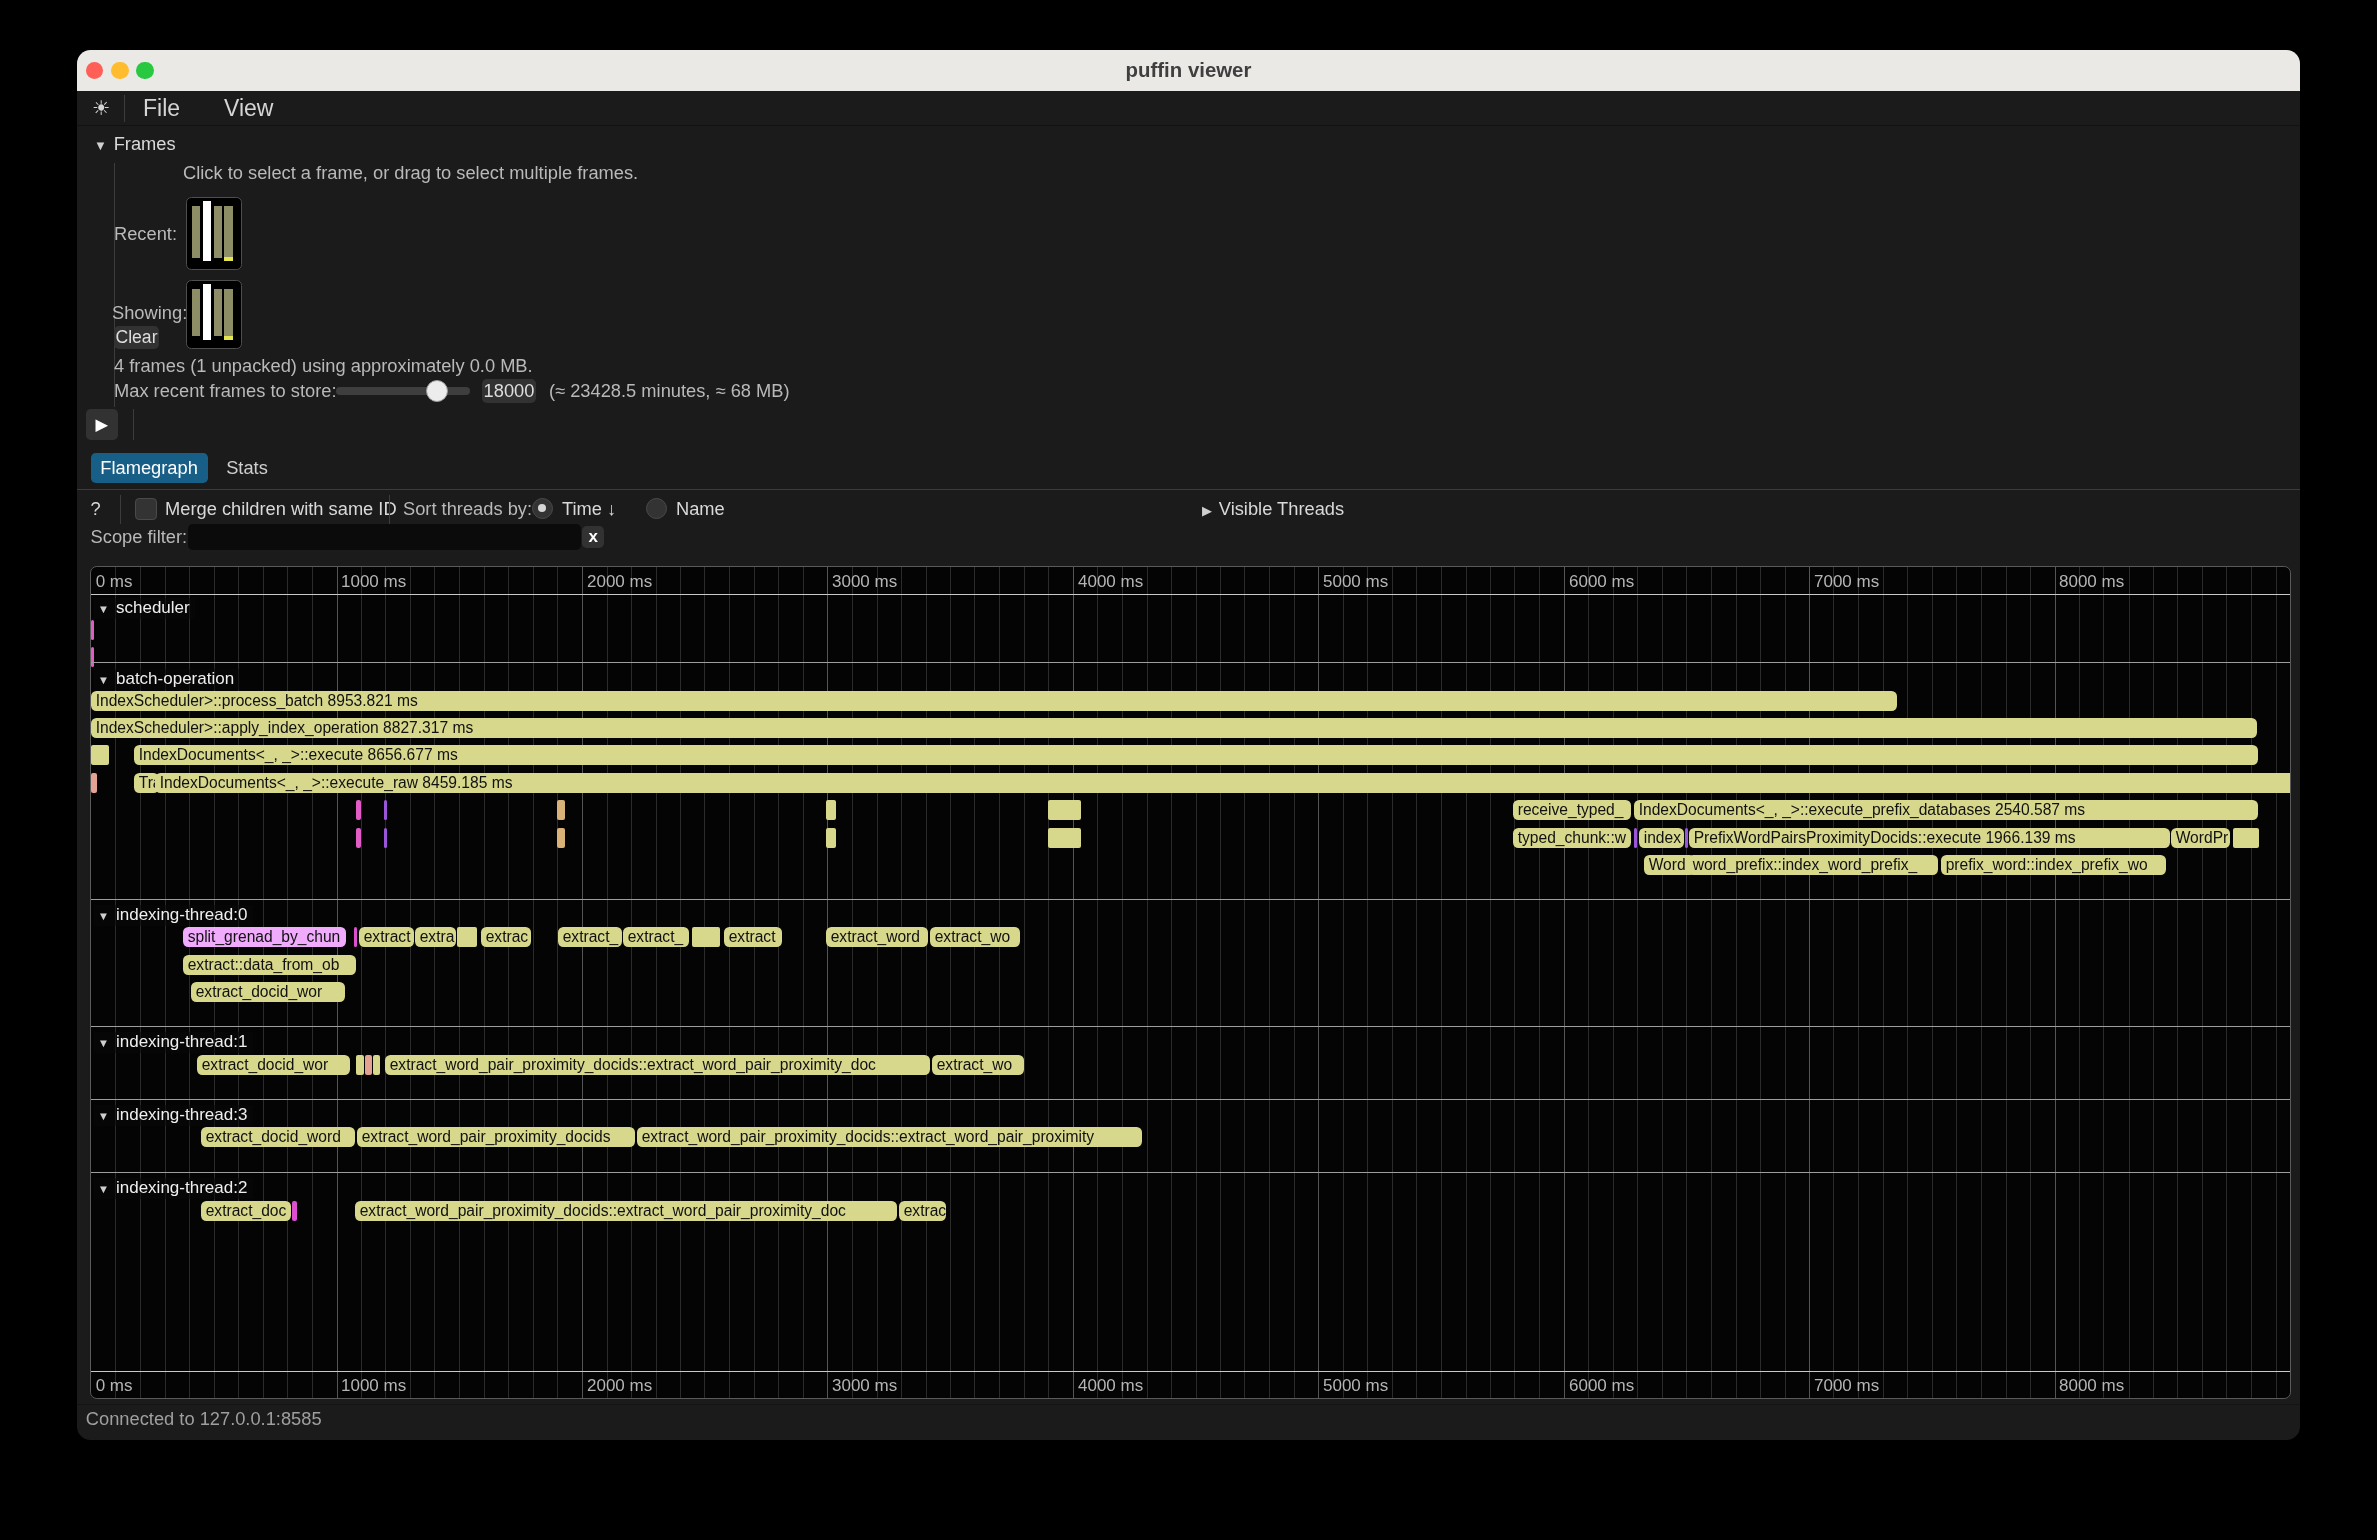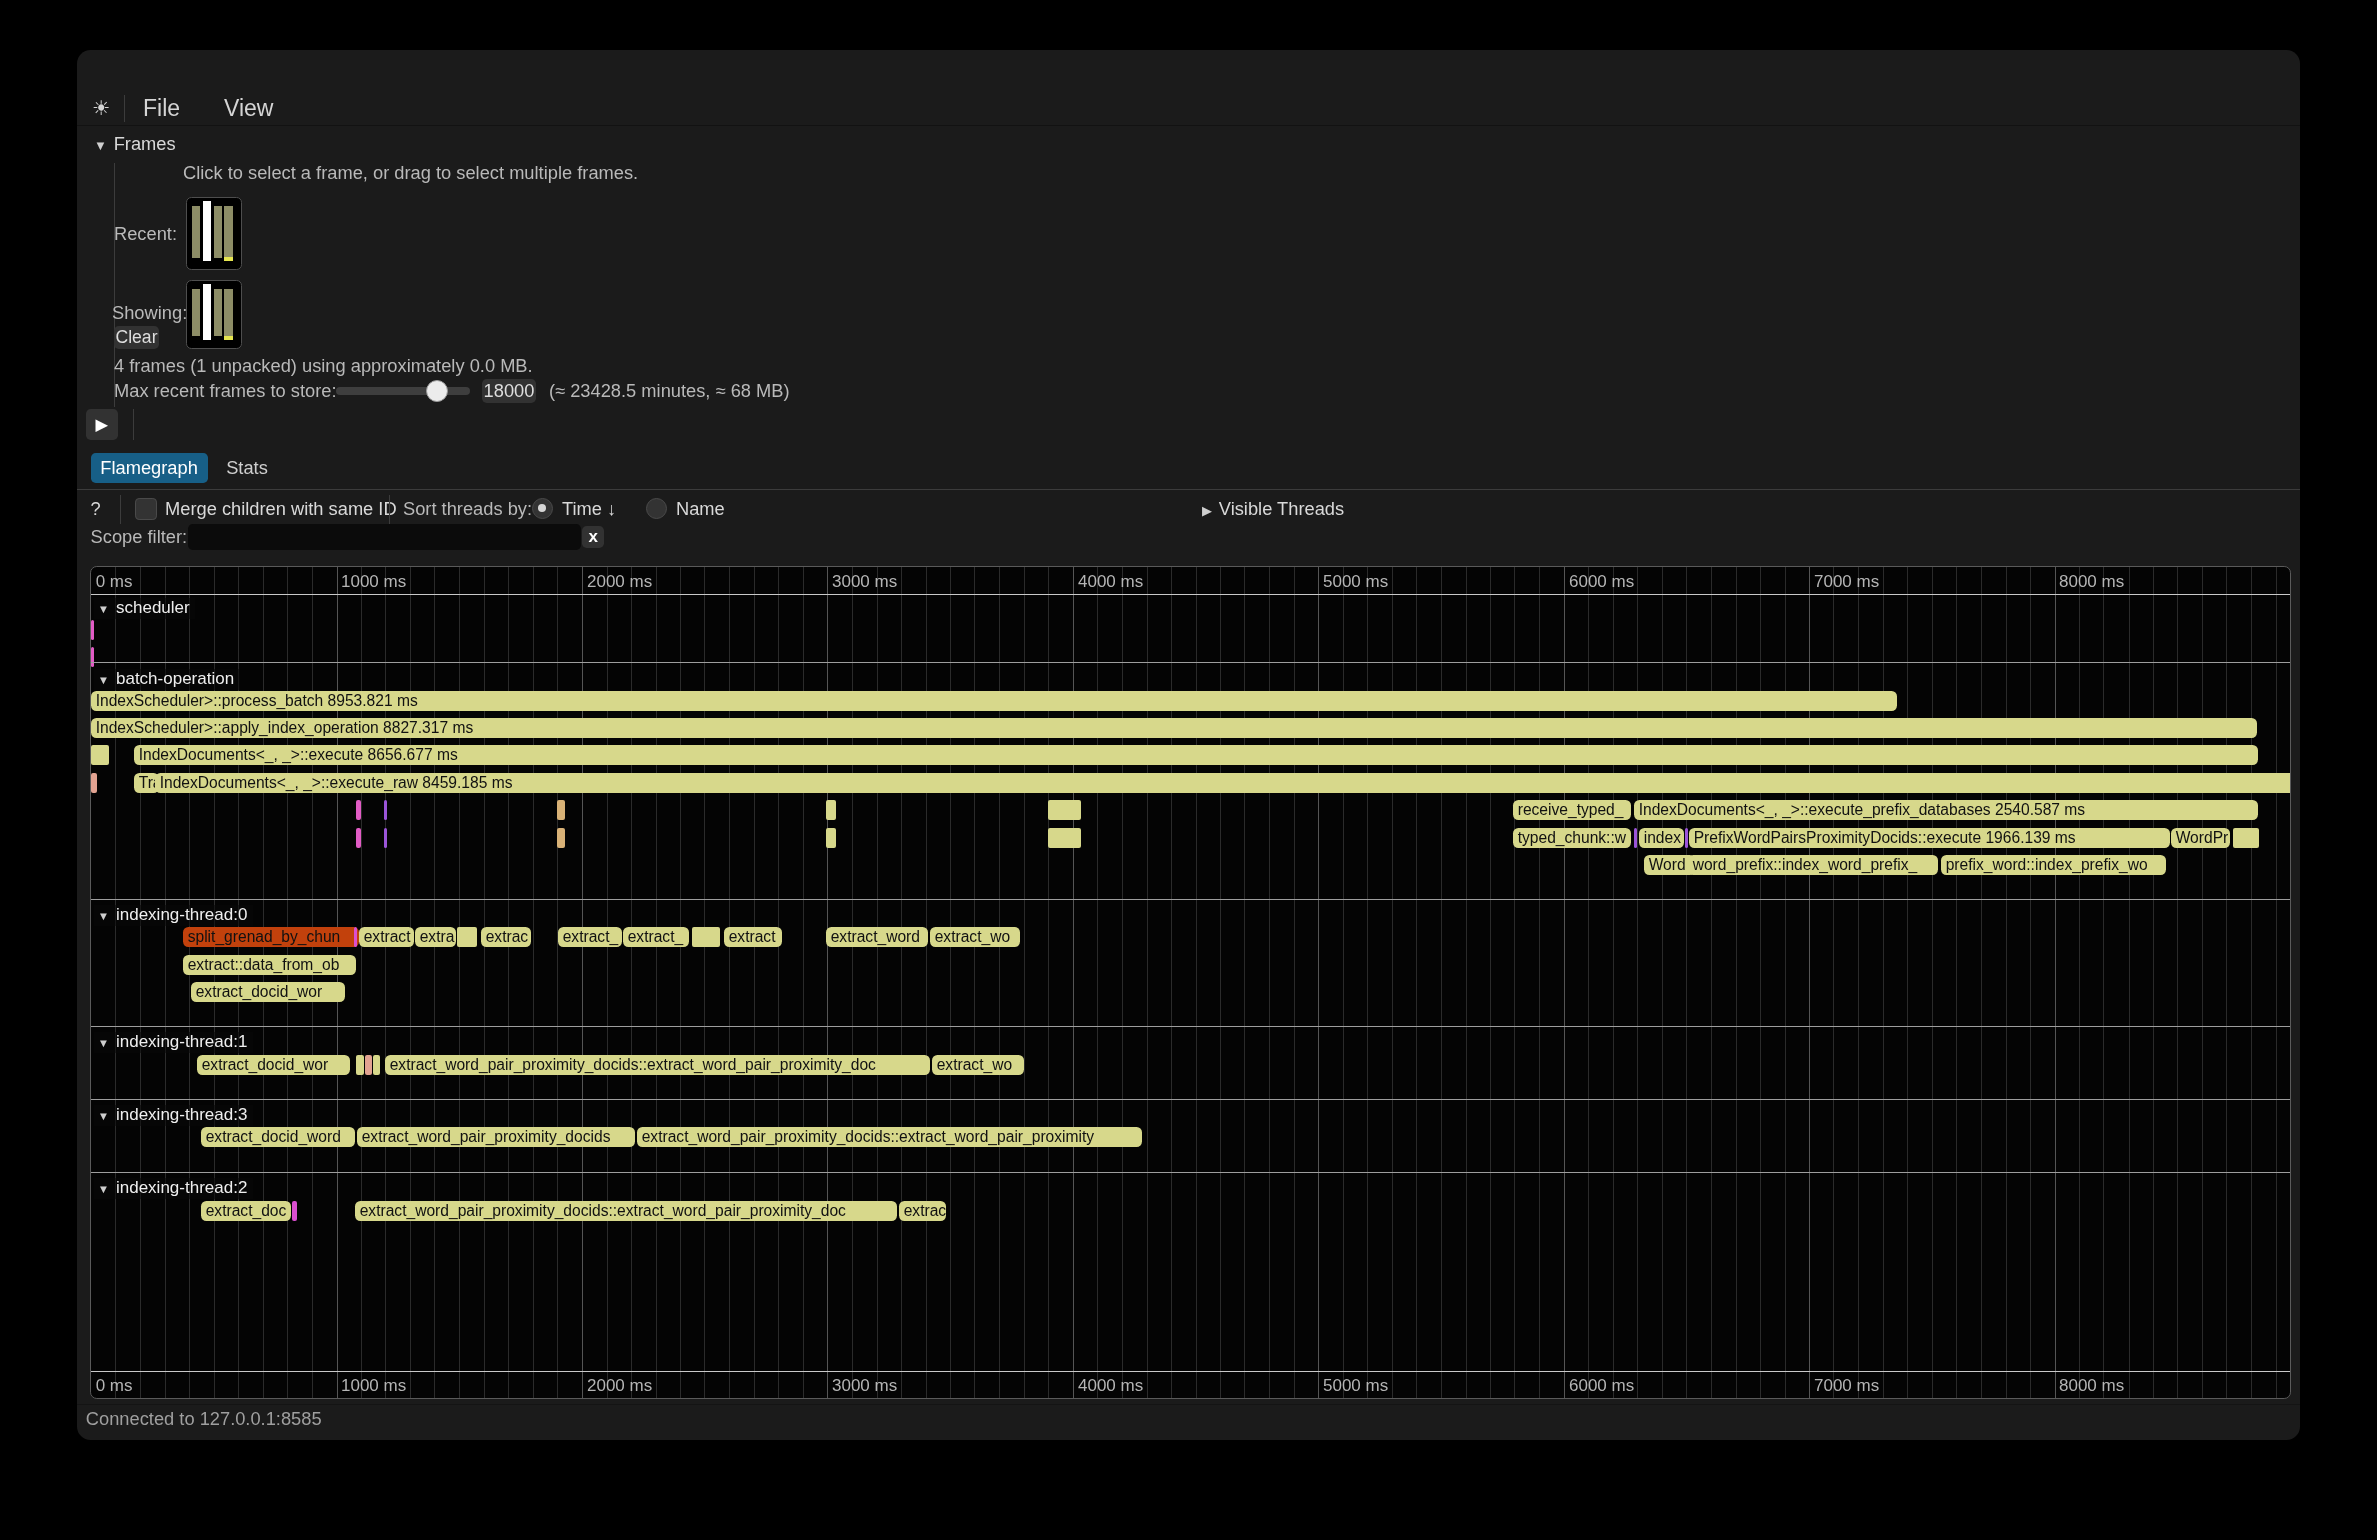--- a/index.html
+++ b/index.html
@@ -36,20 +36,26 @@
   .thread-header .tri { font-size:11.5px; }
   .bar { position:absolute; height:19.7px; border-radius:5.4px; overflow:hidden; font-size:15.6px; line-height:19.7px; color:#111; padding:0 4.7px; white-space:nowrap; }
   .bar.sliver { border-radius:2px; padding:0; }
   .statusbar-line { position:absolute; left:0; width:100%; height:1.4px; background:#141414; }
 </style>
 </head>
 <body>
 
 <div class="window">
 
+  <div class="titlebar">
+    <div class="traffic" style="left:8.8px; background:#ff5f57;"></div>
+    <div class="traffic" style="left:34px; background:#febc2e;"></div>
+    <div class="traffic" style="left:59px; background:#28c840;"></div>
+    <div class="title">puffin viewer</div>
+  </div>
 
   <div class="menubar">
     <div class="menu-item" style="left:15px; font-size:20.4px;">☀</div>
     <div class="vsep" style="left:47px; top:4.1px; height:27px;"></div>
     <div id="menu-items">
         <div class="menu-item" style="left: 66px;">File</div>
         <div class="menu-item" style="left: 147px;">View</div>
       </div>
   </div>
 
@@ -253,21 +259,21 @@
       <div class="bar" style="left: 1548px; top: 261px; width: 45px; background: rgb(215, 216, 139);">index</div>
       <div class="bar sliver" style="left: 1594px; top: 261px; width: 2.7px; background: rgb(155, 85, 217);"></div>
       <div class="bar" style="left: 1598px; top: 261px; width: 481px; background: rgb(215, 216, 139);">PrefixWordPairsProximityDocids::execute 1966.139 ms</div>
       <div class="bar" style="left: 2080px; top: 261px; width: 59px; background: rgb(215, 216, 139);">WordPr</div>
       <div class="bar sliver" style="left: 2142px; top: 261px; width: 26px; background: rgb(215, 216, 139);"></div>
       <div class="bar" style="left: 1553px; top: 288px; width: 51px; background: rgb(215, 216, 139);">Word</div>
       <div class="bar" style="left: 1597px; top: 288px; width: 250px; background: rgb(215, 216, 139);">word_prefix::index_word_prefix_</div>
       <div class="bar" style="left: 1850px; top: 288px; width: 225px; background: rgb(215, 216, 139);">prefix_word::index_prefix_wo</div>
       <div class="divider" style="top: 332px;"></div>
       <div class="thread-header" style="left: 2.7px; top: 338px;"><span class="tri">▼</span>indexing-thread:0</div>
-      <div class="bar" style="left: 92px; top: 360px; width: 176px; background: #c2410c;">split_grenad_by_chun</div>
+      <div class="bar" style="left: 92px; top: 360px; width: 163px; background: #f0abfc;">split_grenad_by_chun</div>
       <div class="bar sliver" style="left: 263px; top: 360px; width: 3.4px; background: rgb(219, 79, 208);"></div>
       <div class="bar" style="left: 268px; top: 360px; width: 55px; background: rgb(215, 216, 139);">extract</div>
       <div class="bar" style="left: 324px; top: 360px; width: 41px; background: rgb(215, 216, 139);">extra</div>
       <div class="bar sliver" style="left: 366px; top: 360px; width: 20.4px; background: rgb(215, 216, 139);"></div>
       <div class="bar" style="left: 390px; top: 360px; width: 50px; background: rgb(215, 216, 139);">extrac</div>
       <div class="bar" style="left: 467px; top: 360px; width: 64px; background: rgb(215, 216, 139);">extract_</div>
       <div class="bar" style="left: 532px; top: 360px; width: 66px; background: rgb(215, 216, 139);">extract_</div>
       <div class="bar sliver" style="left: 601px; top: 360px; width: 28px; background: rgb(215, 216, 139);"></div>
       <div class="bar" style="left: 633px; top: 360px; width: 58px; background: rgb(215, 216, 139);">extract</div>
       <div class="bar" style="left: 735px; top: 360px; width: 102px; background: rgb(215, 216, 139);">extract_word</div>

